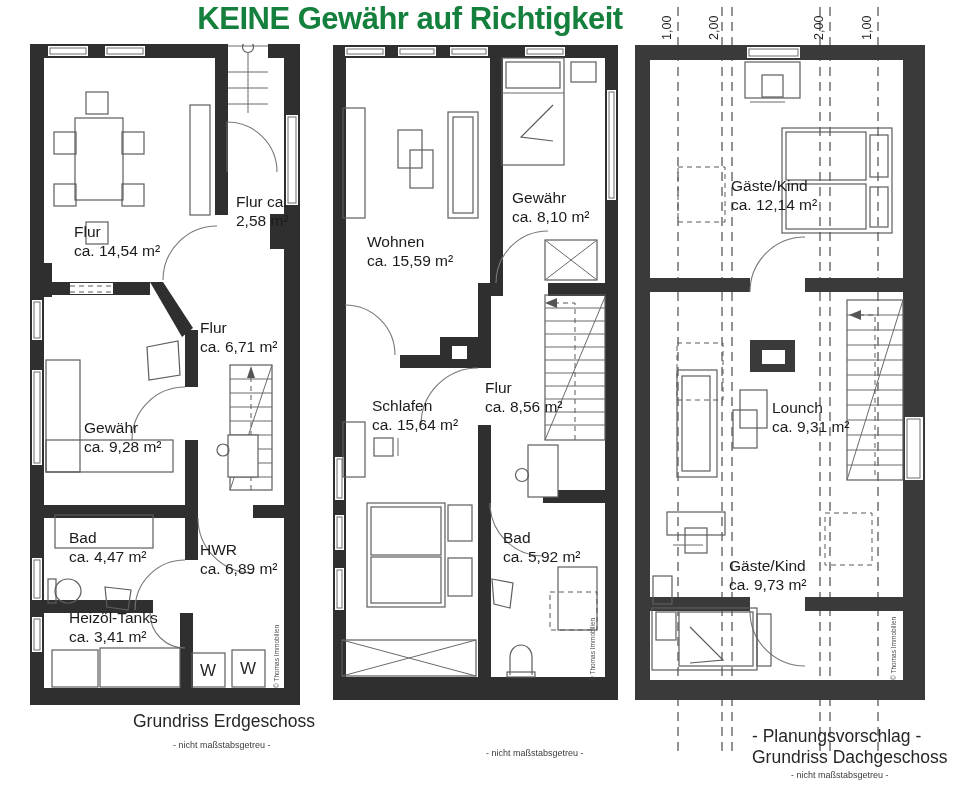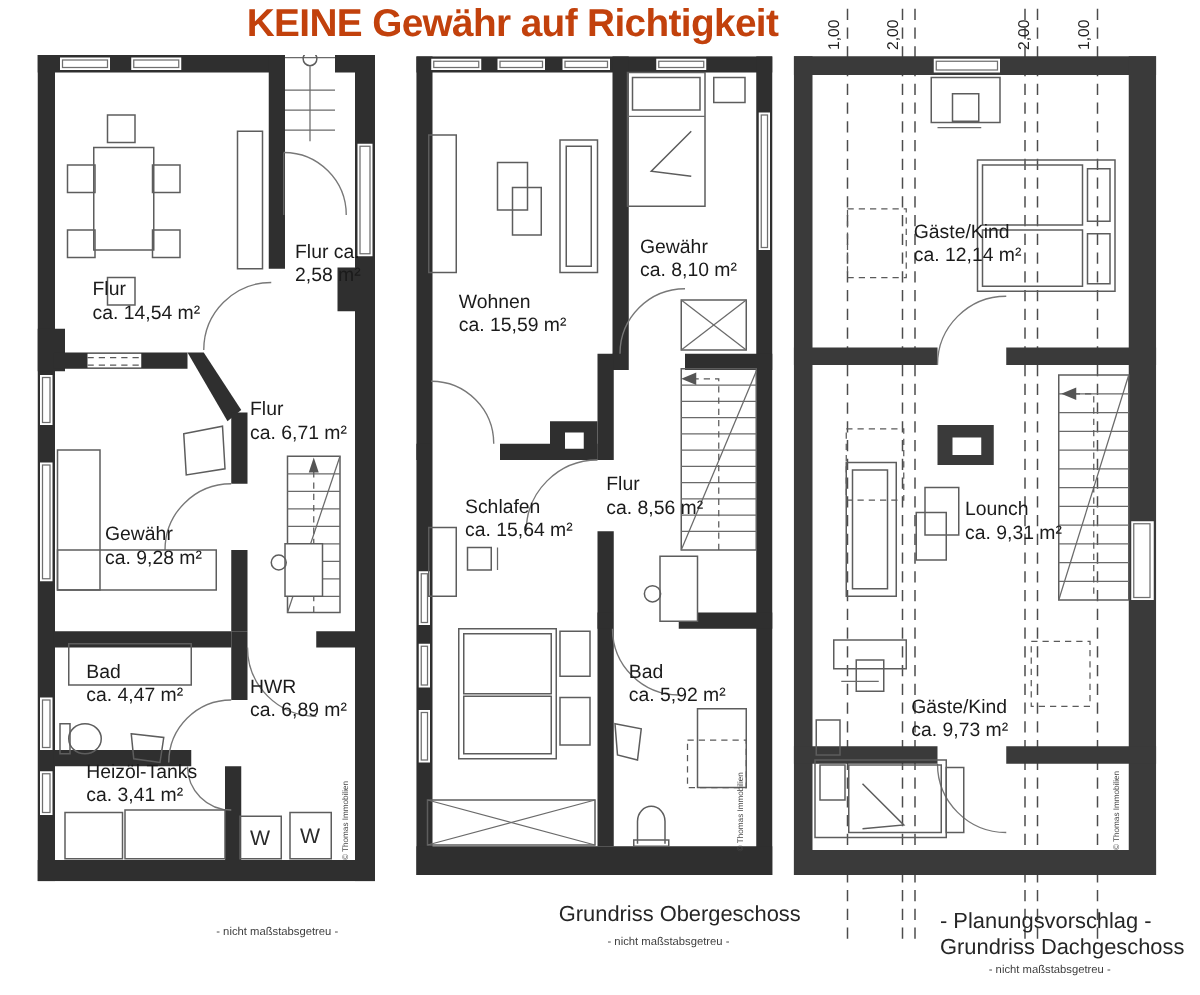--- a/index.html
+++ b/index.html
@@ -1,19 +1,19 @@
 <!DOCTYPE html>
 <html><head>
 <meta charset="utf-8">
 <style>
   html,body{margin:0;padding:0;background:#ffffff;}
   #canvas{position:relative;width:960px;height:796px;background:#ffffff;overflow:hidden;
           font-family:"Liberation Sans",sans-serif;color:#1b1b1b;}
   #title{position:absolute;left:150px;top:1px;width:520px;text-align:center;
-         font-size:31px;font-weight:800;letter-spacing:-0.5px;color:#c2410c;white-space:nowrap;}
+         font-size:31px;font-weight:800;letter-spacing:-0.5px;color:#15803d;white-space:nowrap;}
   svg{position:absolute;}
   .w{fill:#2f2f2f;}
   .w3{fill:#3a3a3a;}
   .win{fill:#ffffff;}
   .wini{fill:none;stroke:#6f6f6f;stroke-width:1;}
   .f{fill:none;stroke:#5d5d5d;stroke-width:1.2;}
   .fw{fill:#ffffff;stroke:#5d5d5d;stroke-width:1.2;}
   .arc{fill:none;stroke:#787878;stroke-width:1.1;}
   .tl{stroke:#6a6a6a;stroke-width:1;}
   .dsh{fill:none;stroke:#5a5a5a;stroke-width:1;stroke-dasharray:5 4;}
@@ -400,23 +400,23 @@
   <div class="room-label" style="left:729px;top:556px">
     <div>Gäste/Kind</div>
     <div>ca. 9,73 m²</div>
   </div>
 
   <div class="dim-label" style="left:660px;top:40px">1,00</div>
   <div class="dim-label" style="left:707px;top:40px">2,00</div>
   <div class="dim-label" style="left:812px;top:40px">2,00</div>
   <div class="dim-label" style="left:860px;top:40px">1,00</div>
 
+  <div class="caption" style="left:133px;top:711px">Grundriss Erdgeschoss</div>
   <div class="note" style="left:136px;top:740px">- nicht maßstabsgetreu -</div>
 
-  <div class="caption" style="left:447px;top:721px">Grundriss Obergeschoss</div>
   <div class="note" style="left:449px;top:748px">- nicht maßstabsgetreu -</div>
 
   <div class="caption" style="left:752px;top:726px">
     <div>- Planungsvorschlag -</div>
     <div>Grundriss Dachgeschoss</div>
   </div>
   <div class="note" style="left:754px;top:770px">- nicht maßstabsgetreu -</div>
 
   <div class="copyright" style="left:273px;top:688px">© Thomas Immobilien</div>
   <div class="copyright" style="left:589px;top:681px">© Thomas Immobilien</div>

